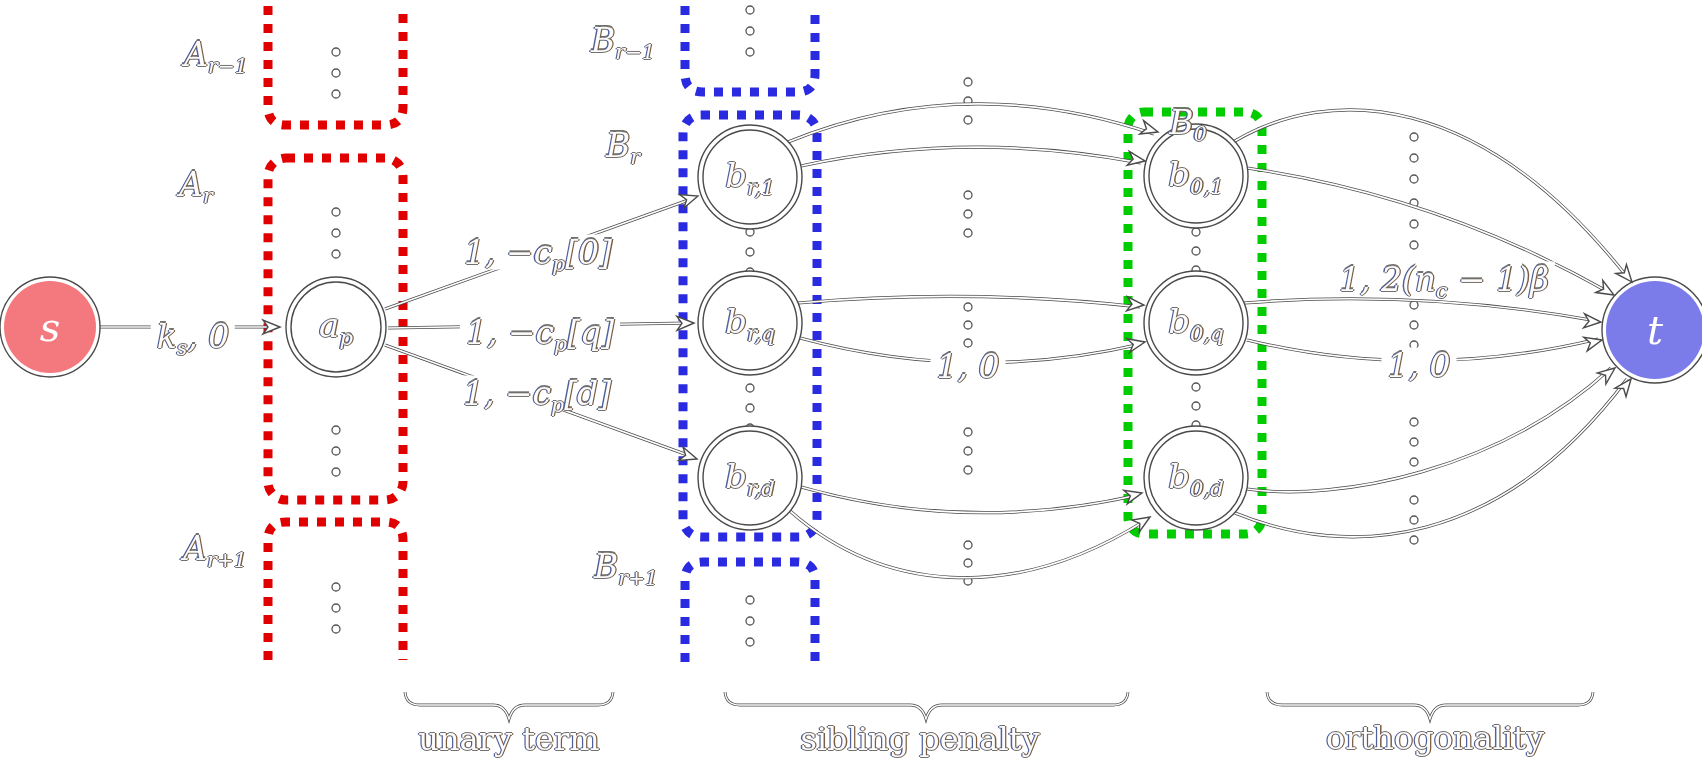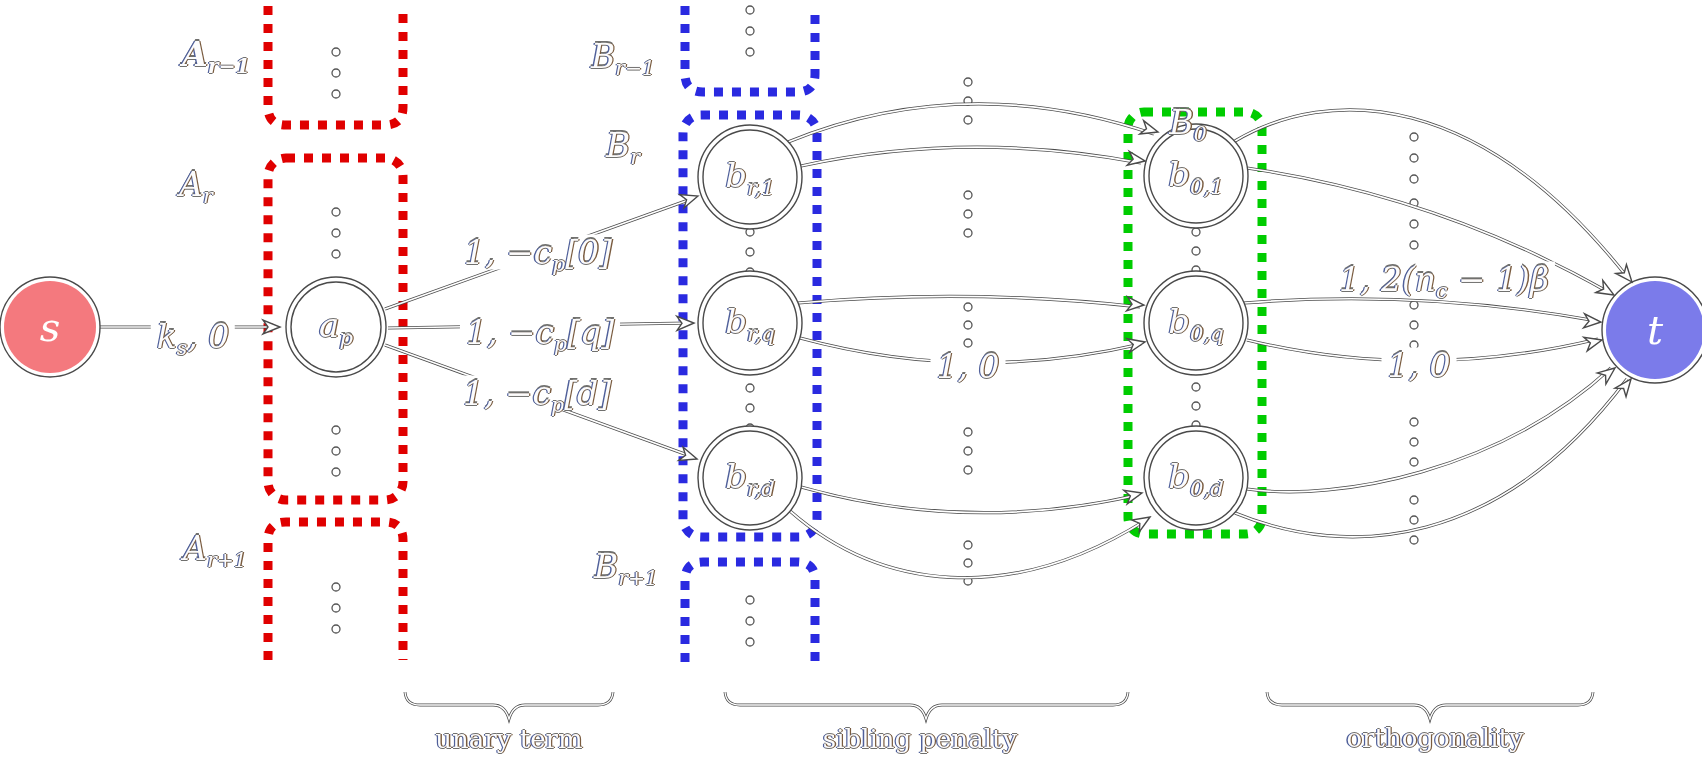--- a/index.html
+++ b/index.html
@@ -18,21 +18,21 @@
   .dotted{fill:none;stroke-width:9px;stroke-dasharray:9 9;stroke-linecap:butt;}
   
   .lbl{position:absolute;transform:translate(-50%,-50%);font-style:italic;white-space:nowrap;
        line-height:1;z-index:5;}
   .hollow{color:#fcfcfc;
           text-shadow:1.3px 0 #7a5c40,-1.3px 0 #50609a,0 1.3px #70706e,0 -1.3px #70706e;}
   .wbg{background:#fff;padding:1px 6px;}
   .nodelbl{font-size:34px;}
   .boxlbl{font-size:33px;}
   .edgelbl{font-size:33px;}
-  .bracelbl{font-size:26px;font-style:normal;}
+  .bracelbl{font-size:32px;font-style:normal;}
   .stlbl{color:#ffffff;font-size:40px;text-shadow:none;z-index:6;}
   .lbl sub{font-size:0.62em;line-height:0;}
 </style>
 </head>
 <body>
 
 <div id="stage">
 
 <svg width="1702" height="764" viewBox="0 0 1702 764">
   <defs>
@@ -252,24 +252,24 @@
 <div class="lbl stlbl" style="left:50px;top:327px;"><span>s</span></div>
 <div class="lbl stlbl" style="left:1655px;top:330px;"><span>t</span></div>
 <div class="lbl hollow nodelbl" style="left:336px;top:325px;"><span>a</span><sub>p</sub></div>
 <div class="lbl hollow nodelbl" style="left:750px;top:175px;"><span>b</span><sub>r,1</sub></div>
 <div class="lbl hollow nodelbl" style="left:750px;top:321px;"><span>b</span><sub>r,q</sub></div>
 <div class="lbl hollow nodelbl" style="left:750px;top:476px;"><span>b</span><sub>r,d</sub></div>
 <div class="lbl hollow nodelbl" style="left:1196px;top:174px;"><span>b</span><sub>0,1</sub></div>
 <div class="lbl hollow nodelbl" style="left:1196px;top:321px;"><span>b</span><sub>0,q</sub></div>
 <div class="lbl hollow nodelbl" style="left:1196px;top:476px;text-align:right;"><span>b</span><sub>0,d</sub></div>
 
-<div class="lbl hollow boxlbl" style="left:216px;top:54px;font-weight:bold;"><span>A</span><sub>r−1</sub></div>
+<div class="lbl hollow boxlbl" style="left:216px;top:54px;"><span>A</span><sub>r−1</sub></div>
 <div class="lbl hollow boxlbl" style="left:196px;top:184px;"><span>A</span><sub>r</sub></div>
 <div class="lbl hollow boxlbl" style="left:215px;top:548px;text-align:right;"><span>A</span><sub>r+1</sub></div>
-<div class="lbl hollow boxlbl" style="left:623px;top:56px;"><span>B</span><sub>r−1</sub></div>
+<div class="lbl hollow boxlbl" style="left:623px;top:40px;"><span>B</span><sub>r−1</sub></div>
 <div class="lbl hollow boxlbl" style="left:623px;top:145px;"><span>B</span><sub>r</sub></div>
 <div class="lbl hollow boxlbl" style="left:626px;top:566px;"><span>B</span><sub>r+1</sub></div>
 <div class="lbl hollow boxlbl" style="left:1188px;top:78px;margin-top:44px;"><span>B</span><sub>0</sub></div>
 
 <div class="lbl hollow edgelbl wbg" style="left:193px;top:336px;"><span>k</span><sub>s</sub><span>, 0</span></div>
 <div class="lbl hollow edgelbl wbg" style="left:538px;top:252px;"><span>1, −c</span><sub>p</sub><span>[0]</span></div>
 <div class="lbl hollow edgelbl wbg" style="left:540px;top:332px;"><span>1, −c</span><sub>p</sub><span>[q]</span></div>
 <div class="lbl hollow edgelbl wbg" style="left:537px;top:393px;"><span>1, −c</span><sub>p</sub><span>[d]</span></div>
 <div class="lbl hollow edgelbl wbg" style="left:968px;top:366px;"><span>1, 0</span></div>
 <div class="lbl hollow edgelbl wbg" style="left:1421px;top:279px;margin-left:23px;"><span>1, 2(n</span><sub>c</sub><span> − 1)β</span></div>

